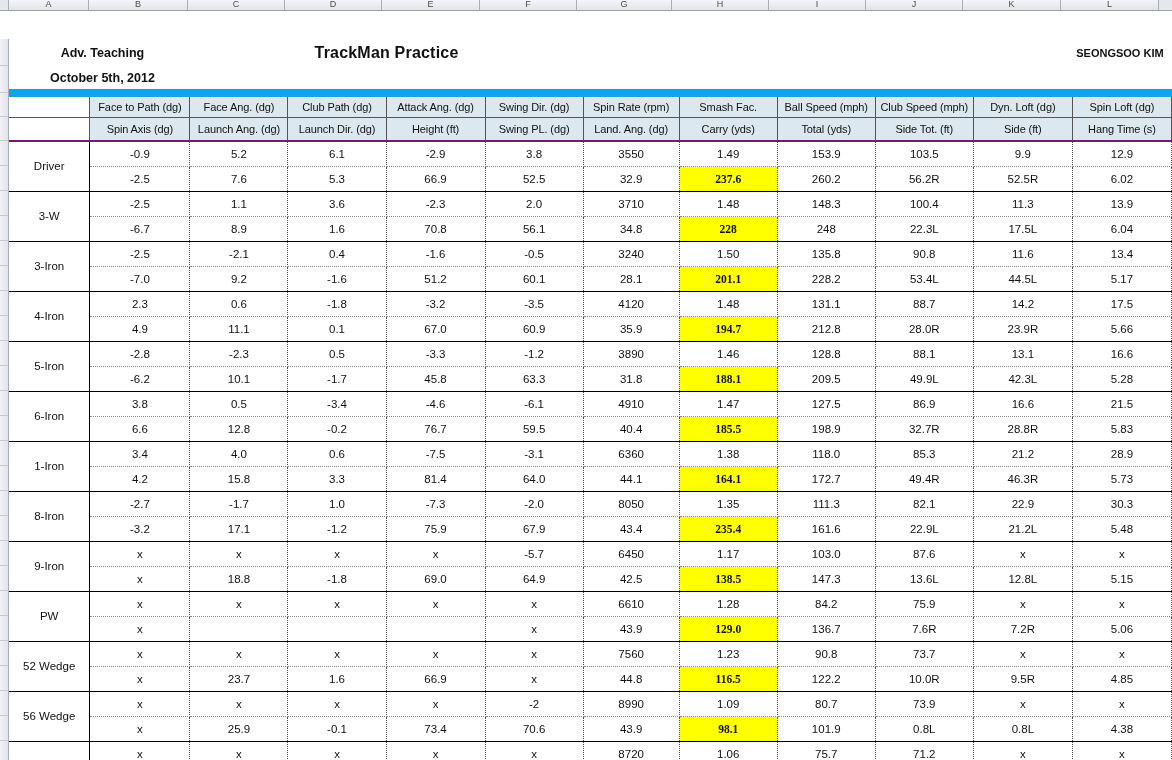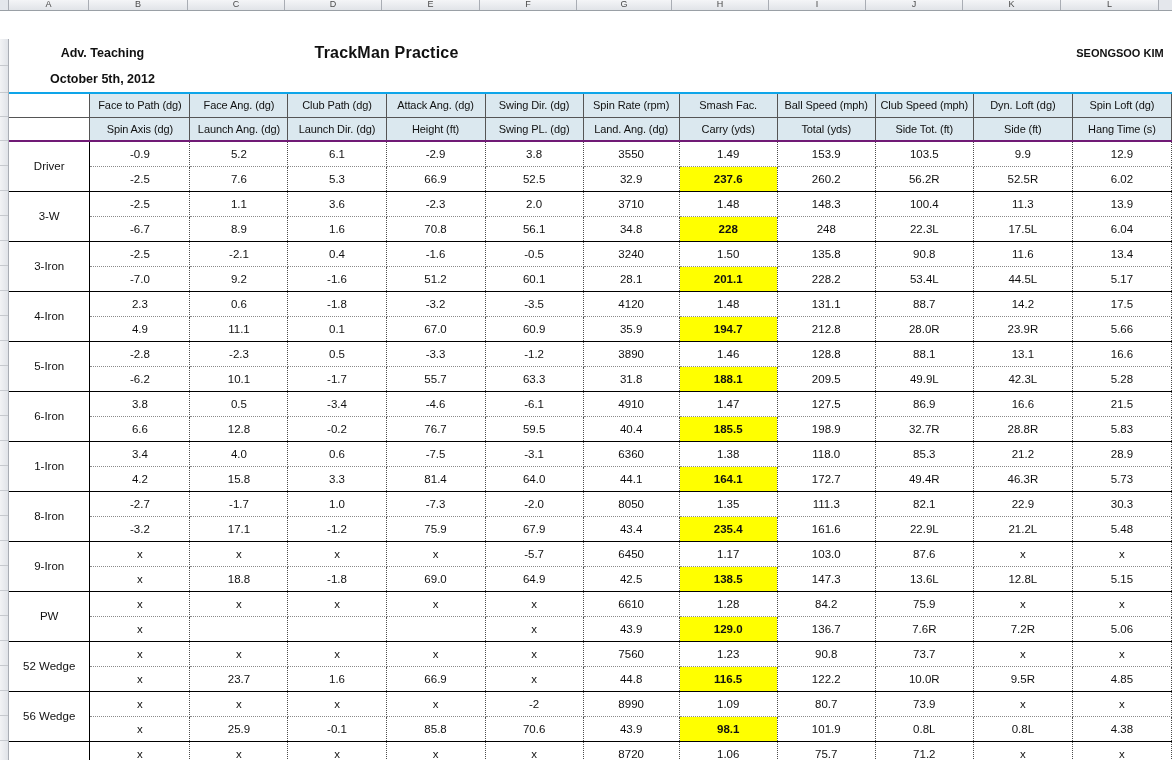--- a/index.html
+++ b/index.html
@@ -81,39 +81,39 @@
 
   
   .hdr td{
     background:#dbe8ef;
     font-size:11px;
     height:24px;
     border:1px solid #555;
     letter-spacing:-0.1px;
   }
   .hdr td.blank{background:#ffffff;border-left:none;border-right:1px solid #555;}
-  .hdr-top td{border-top:2px solid #0ea5e9;}
+  .hdr-top td{border-top:8px solid #0ea5e9;}
   .hdr-bot td{border-bottom:2px solid #701a75;}
 
   
   .d td{height:25px;}
   .d td.val{
     border-left:1px dotted #4d4d4d;
     border-right:1px dotted #4d4d4d;
   }
   .d.rtop td.val{border-top:none;}
   .d.rtop td.val{border-bottom:1px dotted #8a8a8a;}
   .d.rbot td.val{border-bottom:1px solid #000;}
   .clubcell{
     border-top:1px solid #000;
     border-bottom:1px solid #000;
     border-right:1px solid #000;
     font-size:11.5px;
   }
-  .hl{background:#ffff00;font-weight:bold;}
+  .hl{background:#ffff00;font-weight:bold;font-family:Liberation Serif, serif;}
 
   .lastline{
     position:absolute;left:0;bottom:8px;width:1163px;
     border-top:2px solid #000;
   }
 </style>
 </head>
 <body>
 
 <div class="sheet">
@@ -358,21 +358,21 @@
               <td class="val">1.46</td>
               <td class="val">128.8</td>
               <td class="val">88.1</td>
               <td class="val">13.1</td>
               <td class="val">16.6</td>
             </tr>
             <tr class="d rbot">
               <td class="val">-6.2</td>
               <td class="val">10.1</td>
               <td class="val">-1.7</td>
-              <td class="val">55.7</td>
+              <td class="val">45.8</td>
               <td class="val">63.3</td>
               <td class="val">31.8</td>
               <td class="val hl">188.1</td>
               <td class="val">209.5</td>
               <td class="val">49.9L</td>
               <td class="val">42.3L</td>
               <td class="val">5.28</td>
             </tr>
             <tr class="d rtop">
               <td class="clubcell" rowspan="2">6-Iron</td>
@@ -547,21 +547,21 @@
               <td class="val">1.09</td>
               <td class="val">80.7</td>
               <td class="val">73.9</td>
               <td class="val">x</td>
               <td class="val">x</td>
             </tr>
             <tr class="d rbot">
               <td class="val">x</td>
               <td class="val">25.9</td>
               <td class="val">-0.1</td>
-              <td class="val">85.8</td>
+              <td class="val">73.4</td>
               <td class="val">70.6</td>
               <td class="val">43.9</td>
               <td class="val hl">98.1</td>
               <td class="val">101.9</td>
               <td class="val">0.8L</td>
               <td class="val">0.8L</td>
               <td class="val">4.38</td>
             </tr>
             <tr class="d rtop">
               <td class="clubcell" rowspan="2">60 Wedge</td>

